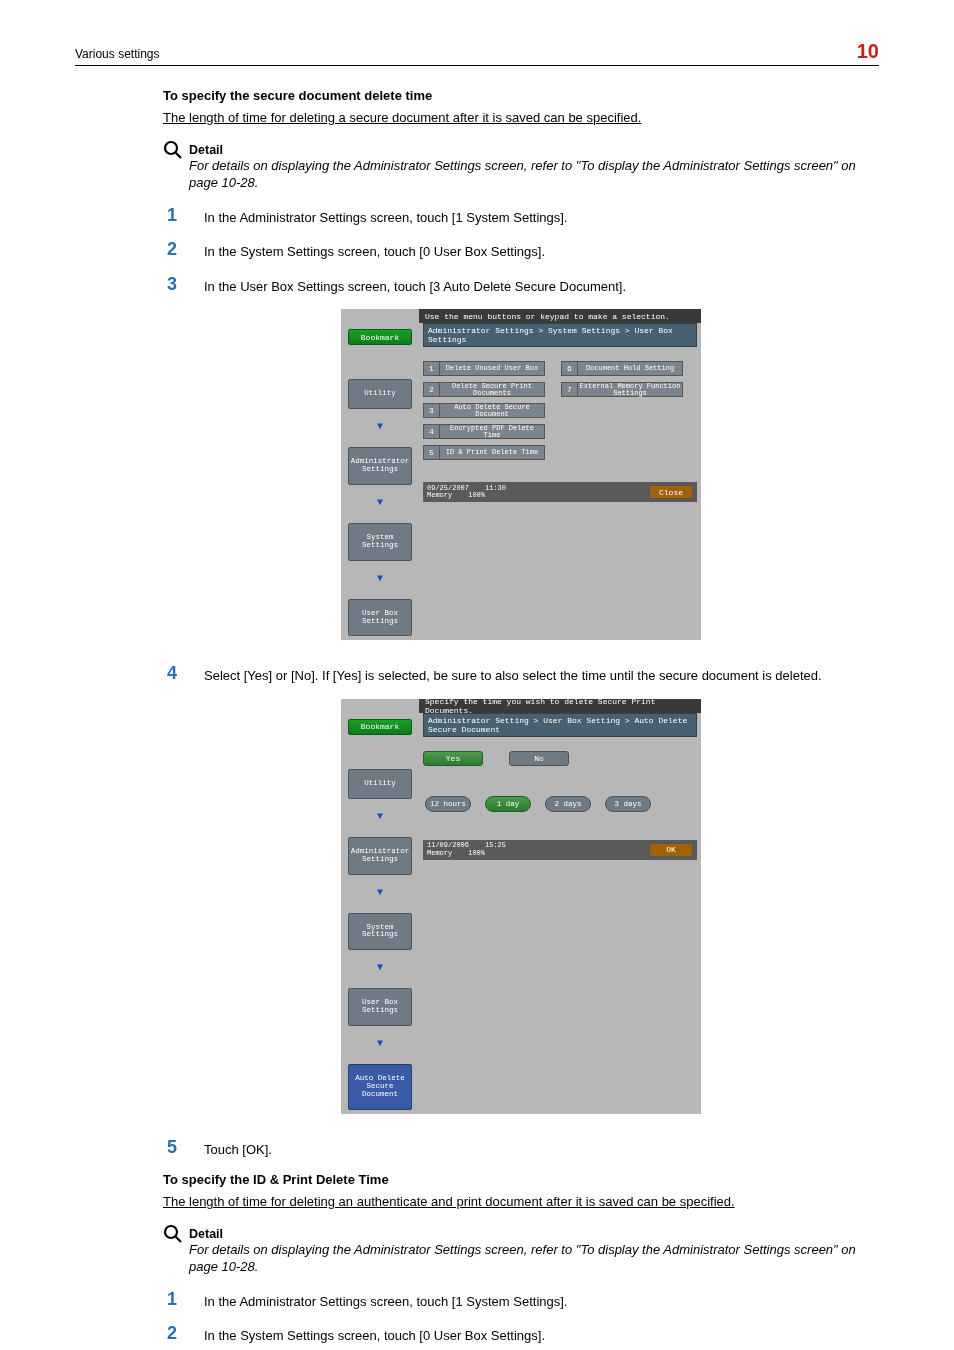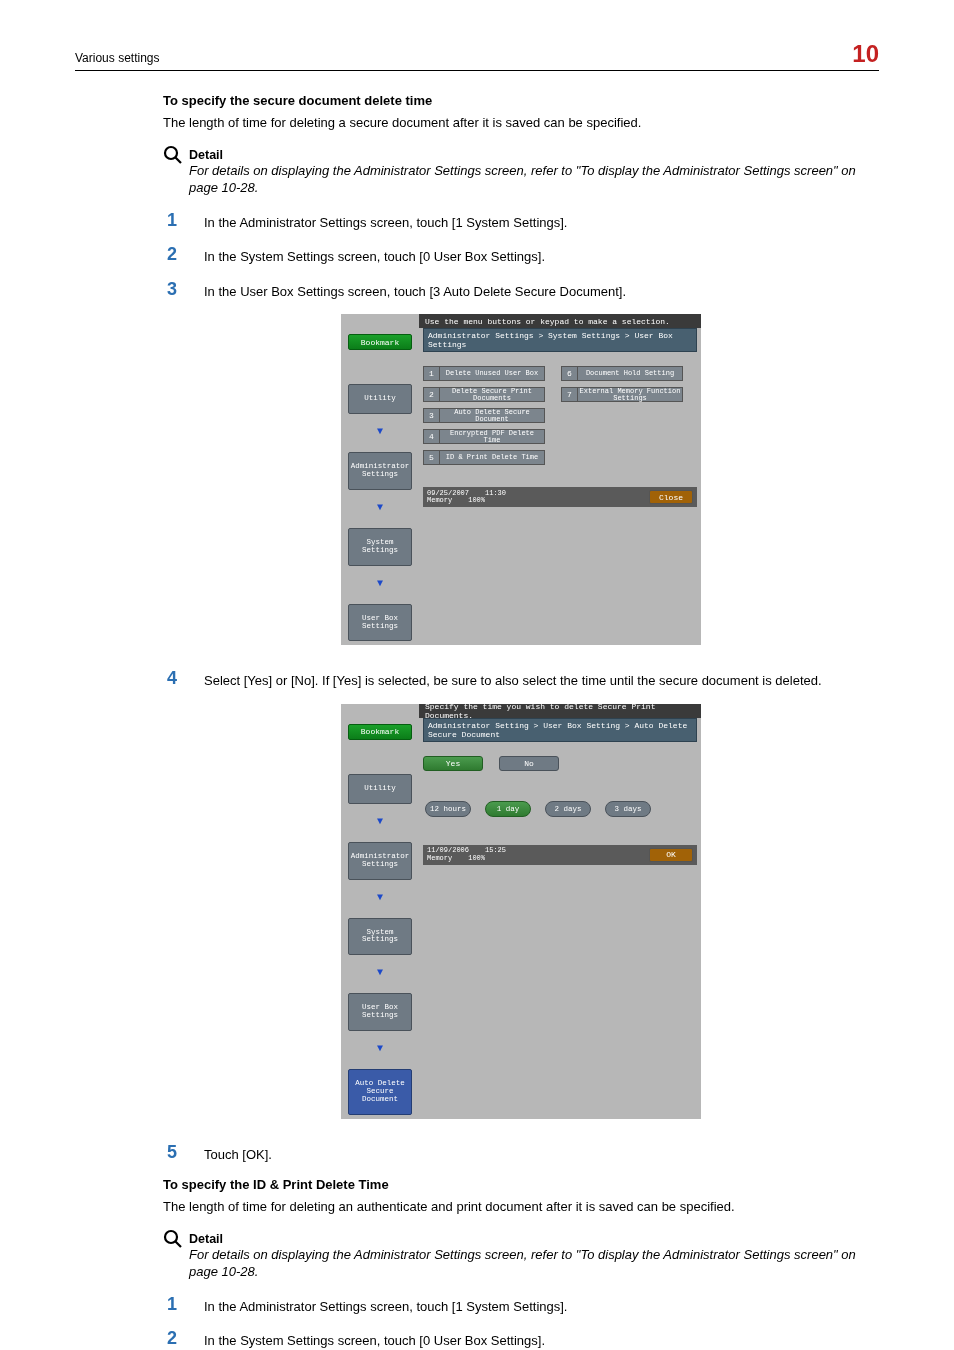--- a/index.html
+++ b/index.html
@@ -15,24 +15,24 @@
   }
   .header-row {
     display: flex;
     justify-content: space-between;
     align-items: baseline;
     border-bottom: 1px solid #000;
     padding-bottom: 2px;
     margin-bottom: 22px;
   }
   .header-left { font-size: 12px; }
-  .header-right { font-size: 24px; font-weight: bold; color: #c42121; }
+  .header-right { font-size: 20px; font-weight: bold; color: #c42121; }
   .content { margin-left: 88px; margin-right: 0; }
   .h2 { font-size: 13px; font-weight: bold; margin-bottom: 6px; }
-  .paragraph { font-size: 13px; margin-bottom: 16px; line-height: 1.35; }
+  .paragraph { font-size: 13px; margin-bottom: 16px; line-height: 1.35; text-decoration: underline; }
   .detail-block {
     margin-top: 6px;
     margin-bottom: 14px;
     position: relative;
   }
   .detail-icon {
     position: absolute;
     left: -1px;
     top: -4px;
   }
@@ -120,21 +120,21 @@
   .breadcrumb-bar {
     background: #486070;
     border: 1px solid #2e4250;
     padding: 3px 4px;
     height: 24px;
     display:flex;align-items:center;
     font-size:8px;
     margin-bottom: 14px;
   }
   .tabs-row {
-    display:flex; gap: 16px; margin-bottom: 6px;
+    display:flex; gap: 26px; margin-bottom: 6px;
   }
   .tab-btn {
     background: linear-gradient(#4b9b4e,#2f7b30);
     border: 1px solid #215e22;
     border-radius: 3px;
     height: 15px; width: 60px;
     display:flex;align-items:center;justify-content:center;
     font-size:8px; color:#fff;
   }
   .tab-btn.inactive {

